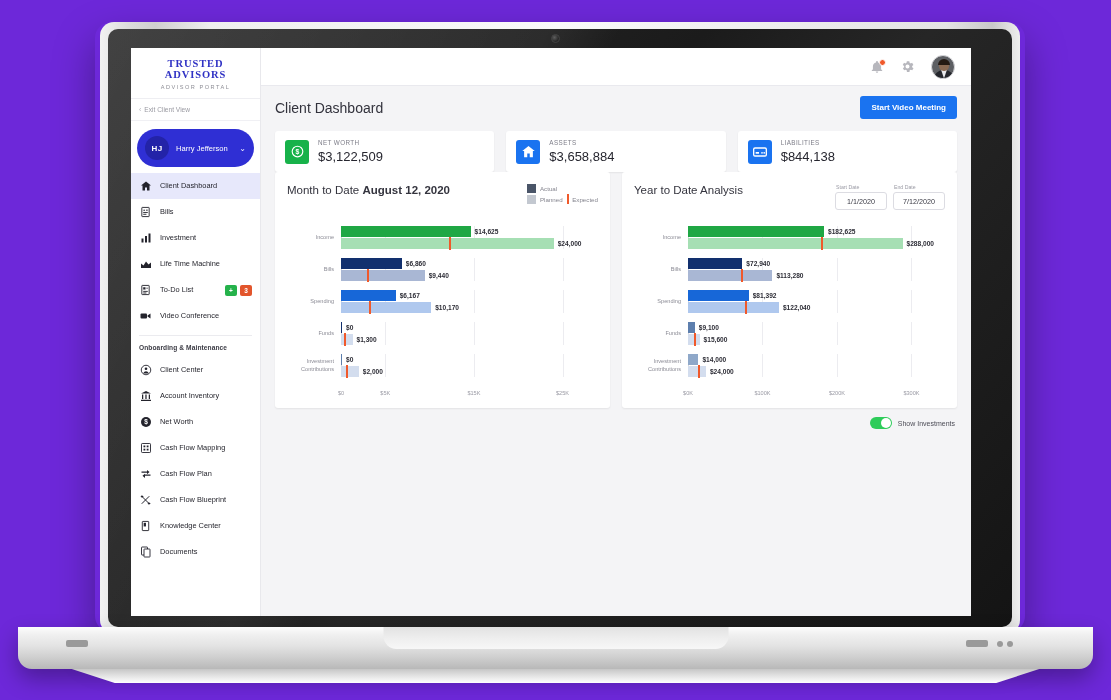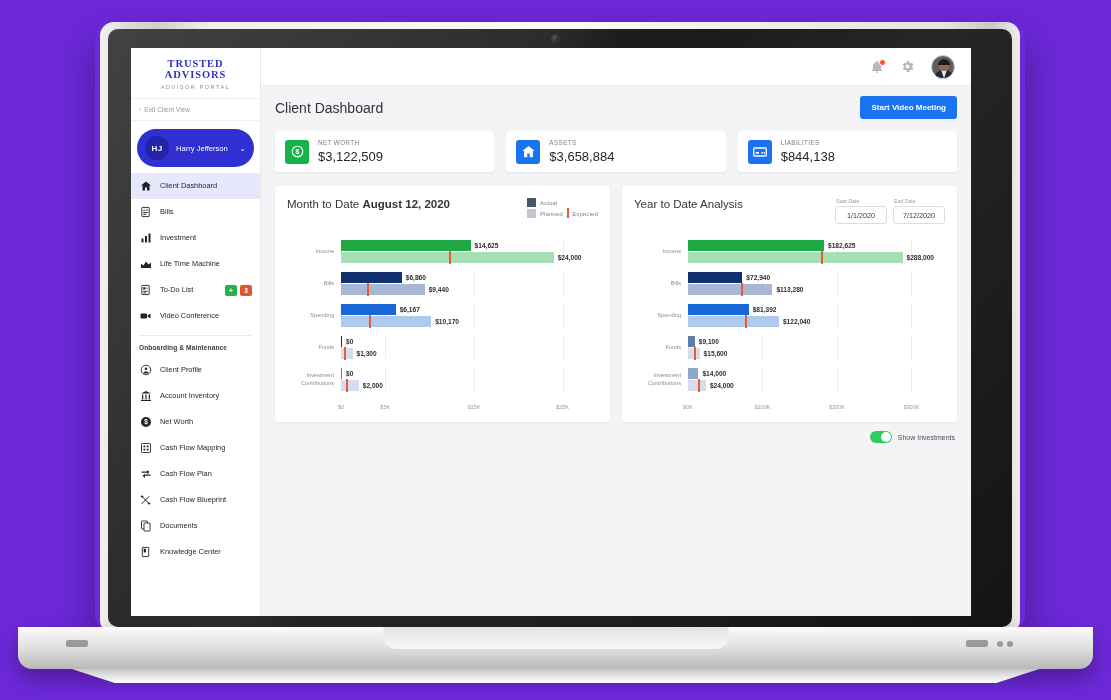--- a/index.html
+++ b/index.html
@@ -146,21 +146,21 @@
   .ap-shirt { position:absolute; left:9px; top:14px; width:6px; height:9px; background:#e9e9ec; clip-path: polygon(50% 100%, 0 0, 100% 0); }
 
   .content { flex: 1; padding: 10px 14px 0; overflow: hidden; }
   .page-head { display: flex; align-items: center; justify-content: space-between; margin-bottom: 12px; }
   .page-title { font-size: 14px; color: #32323c; font-weight: 400; }
   .btn-primary {
     background: #1a73f0; color: #fff; font-size: 8px; font-weight: 700;
     border: none; border-radius: 3px; padding: 7px 11px; cursor: pointer;
   }
 
-  .kpi-row { display: flex; gap: 12px; margin-bottom: 14px; }
+  .kpi-row { display: flex; gap: 12px; }
   .kpi {
     flex: 1; background: #fff; border-radius: 3px; padding: 8px 10px;
     display: flex; align-items: center; gap: 9px;
     box-shadow: 0 1px 2px rgba(0,0,0,.07);
   }
   .kpi-ico { width: 24px; height: 24px; border-radius: 3px; display:flex; align-items:center; justify-content:center; flex: 0 0 24px; }
   .kpi-ico.green { background: #17b24a; }
   .kpi-ico.blue { background: #1a73f0; }
   .kpi-label { font-size: 6.3px; color: #7d7d88; letter-spacing: .4px; margin-bottom: 3px; }
   .kpi-value { font-size: 13px; color: #26262f; }
@@ -333,21 +333,21 @@
           <div class="nav-section">Onboarding &amp; Maintenance</div>
 
           <div class="nav-item">
             <span class="nav-ico">
               <svg width="12" height="12" viewBox="0 0 24 24" fill="none" stroke="#23232c" stroke-width="1.8">
                   <circle cx="12" cy="12" r="9.5"></circle>
                   <circle cx="12" cy="9.5" r="2.6" fill="#23232c" stroke="none"></circle>
                   <path d="M6.5 19c1.2-3 3.2-4.4 5.5-4.4S16.3 16 17.5 19" fill="#23232c" stroke="none"></path>
                 </svg>
             </span>
-            <span class="nav-label">Client Profile</span>
+            <span class="nav-label">Client Center</span>
           </div>
 
           <div class="nav-item">
             <span class="nav-ico">
               <svg width="12" height="12" viewBox="0 0 24 24" fill="#23232c">
                   <path d="M12 2 2 7h20z"></path>
                   <rect x="4" y="9" width="2.5" height="9"></rect>
                   <rect x="10.7" y="9" width="2.5" height="9"></rect>
                   <rect x="17.5" y="9" width="2.5" height="9"></rect>
                   <rect x="2" y="19.5" width="20" height="2.5"></rect>
@@ -398,36 +398,36 @@
                   <path d="M18 5L4 19"></path>
                   <circle cx="4" cy="5" r="1.4" fill="#23232c"></circle>
                   <circle cx="18" cy="19" r="1.4" fill="#23232c"></circle>
                 </svg>
             </span>
             <span class="nav-label">Cash Flow Blueprint</span>
           </div>
 
           <div class="nav-item">
             <span class="nav-ico">
+              <svg width="11" height="12" viewBox="0 0 24 24" fill="none" stroke="#23232c" stroke-width="2">
+                  <rect x="5" y="2" width="14" height="20" rx="1"></rect>
+                  <rect x="8" y="5" width="5" height="8" fill="#23232c" stroke="none"></rect>
+                </svg>
+            </span>
+            <span class="nav-label">Knowledge Center</span>
+          </div>
+
+          <div class="nav-item">
+            <span class="nav-ico">
               <svg width="12" height="12" viewBox="0 0 24 24" fill="none" stroke="#23232c" stroke-width="1.8">
                   <rect x="3" y="2" width="12" height="16" rx="1"></rect>
                   <rect x="8" y="6" width="12" height="16" rx="1" fill="#fff"></rect>
                 </svg>
             </span>
             <span class="nav-label">Documents</span>
-          </div>
-
-          <div class="nav-item">
-            <span class="nav-ico">
-              <svg width="11" height="12" viewBox="0 0 24 24" fill="none" stroke="#23232c" stroke-width="2">
-                  <rect x="5" y="2" width="14" height="20" rx="1"></rect>
-                  <rect x="8" y="5" width="5" height="8" fill="#23232c" stroke="none"></rect>
-                </svg>
-            </span>
-            <span class="nav-label">Knowledge Center</span>
           </div>
 
         </nav>
       </aside>
 
       <div class="main">
 
         <div class="topbar">
           <div class="bell-wrap">
             <svg width="14" height="14" viewBox="0 0 24 24" fill="#b7b7bd">

